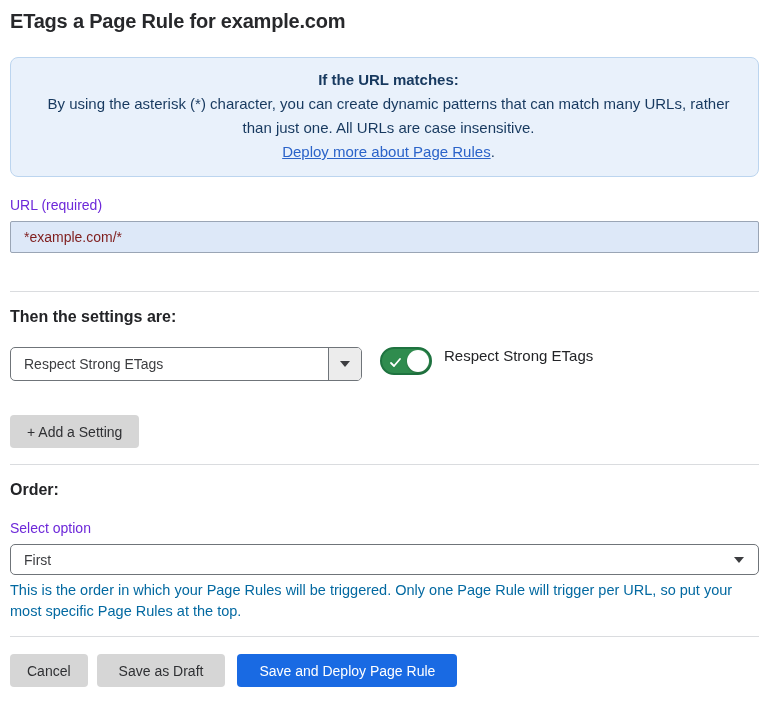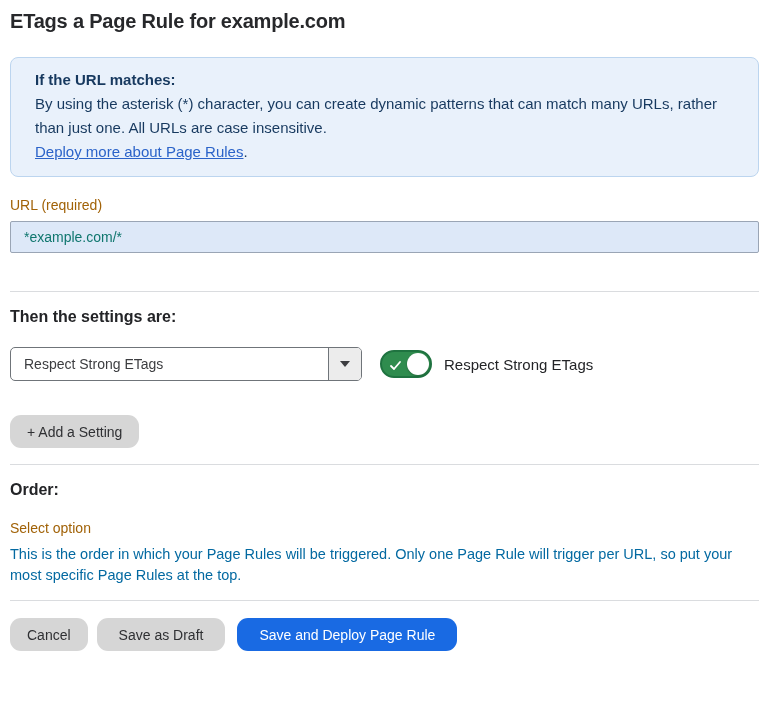--- a/index.html
+++ b/index.html
@@ -22,47 +22,48 @@
   
   .info-box {
     background: #e9f1fb;
     border: 1px solid #bcd5ef;
     border-radius: 8px;
     padding: 10px 16px 12px 24px;
     color: #17395f;
     font-size: 15px;
     line-height: 24px;
     margin-bottom: 20px;
+    text-align: center;
   }
   .info-heading { font-weight: 700; }
   .info-link {
     color: #2b63c9;
     text-decoration: underline;
     cursor: pointer;
   }
   .info-period { color: #17395f; }
 
   .field-label {
     display: block;
     font-size: 14px;
-    color: #a16207;
+    color: #6d28d9;
     margin-bottom: 8px;
   }
 
   .url-input {
     display: block;
     width: 749px;
     height: 32px;
     background: #dde8f8;
     border: 1px solid #9aa5b5;
     border-radius: 2px;
     padding: 0 13px;
     font-family: "Liberation Sans", sans-serif;
     font-size: 14px;
-    color: #0f766e;
+    color: #7f1d1d;
     outline: none;
   }
 
   .divider {
     border: none;
     border-top: 1px solid #dadcdf;
     margin: 0;
   }
   .divider.d1 { margin-top: 38px; }
   .divider.d2 { margin-top: 16px; }
@@ -72,21 +73,21 @@
     font-size: 16px;
     font-weight: 700;
     color: #232427;
     margin-top: 16px;
     margin-bottom: 21px;
   }
 
   
   .setting-row {
     display: flex;
-    align-items: center;
+    align-items: flex-start;
     margin-top: 2px;
   }
   .select-box {
     display: flex;
     align-items: center;
     height: 34px;
     background: #ffffff;
     border: 1px solid #6f7479;
     border-radius: 5px;
     overflow: hidden;
@@ -144,21 +145,21 @@
     color: #232427;
     margin-left: 12px;
   }
 
   .btn {
     font-family: "Liberation Sans", sans-serif;
     font-size: 14px;
     height: 33px;
     padding: 0 17px;
     border: none;
-    border-radius: 11px;
+    border-radius: 4px;
     cursor: pointer;
   }
   .btn.gray { background: #d6d6d6; color: #2f3033; }
   .btn.blue { background: #196ae3; color: #ffffff; }
 
   .add-setting-btn { margin-top: 34px; }
 
   
   .select-box.full {
     width: 749px;
@@ -229,20 +230,26 @@
   </div>
 
   <button class="btn gray add-setting-btn">+ Add a Setting</button>
 
   <hr class="divider d2">
 
   <h2 class="section-heading">Order:</h2>
 
   <label class="field-label">Select option</label>
 
+  <div class="select-box full">
+    <span class="select-value">First</span>
+    <span class="chev">
+        <span class="tri"></span>
+      </span>
+  </div>
 
   <p class="help-text">This is the order in which your Page Rules will be triggered. Only one Page Rule will trigger per URL, so put your most specific Page Rules at the top.</p>
 
   <hr class="divider d3">
 
   <div class="actions">
     <button class="btn gray">Cancel</button>
     <button class="btn gray draft">Save as Draft</button>
     <button class="btn blue">Save and Deploy Page Rule</button>
   </div>

